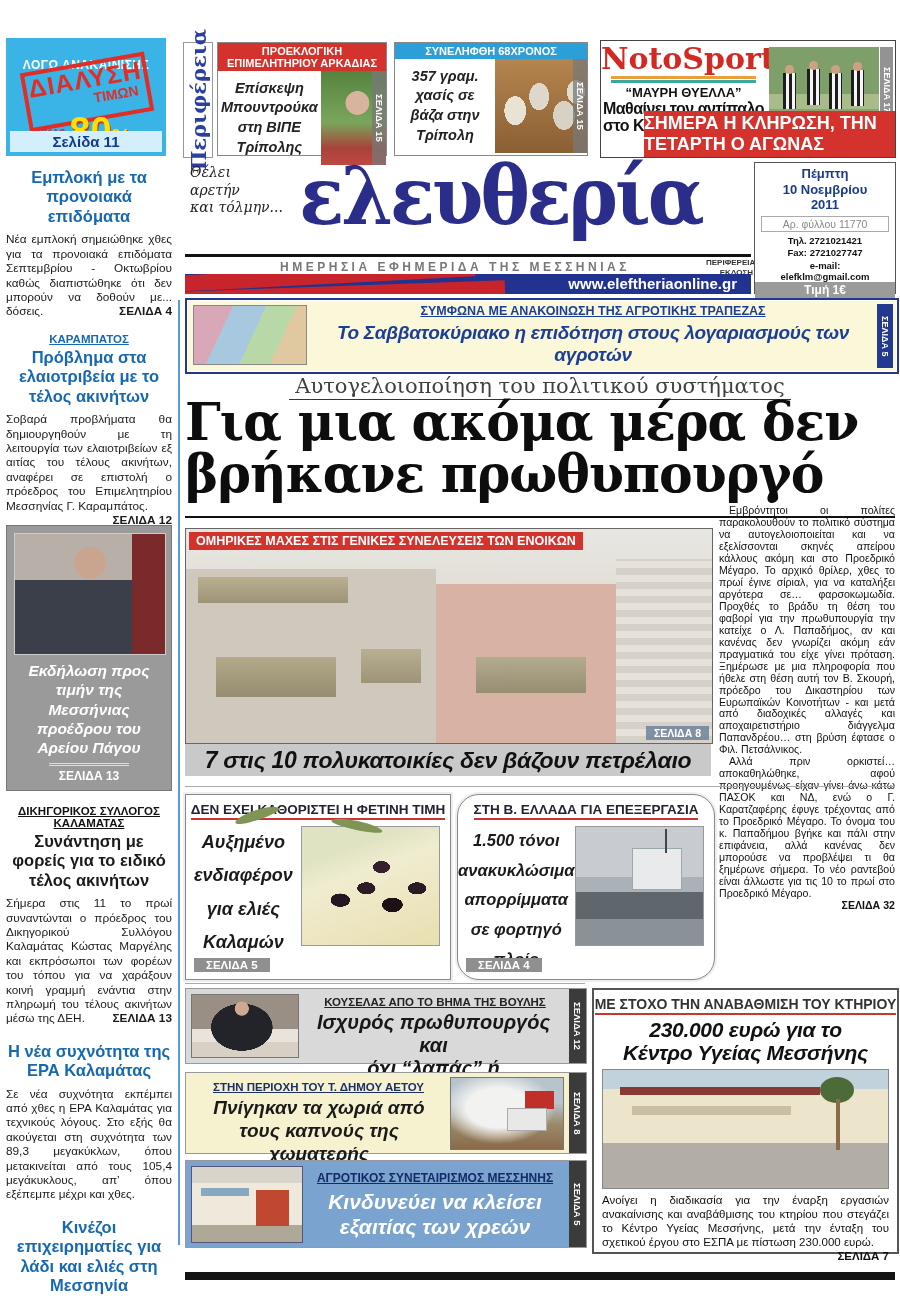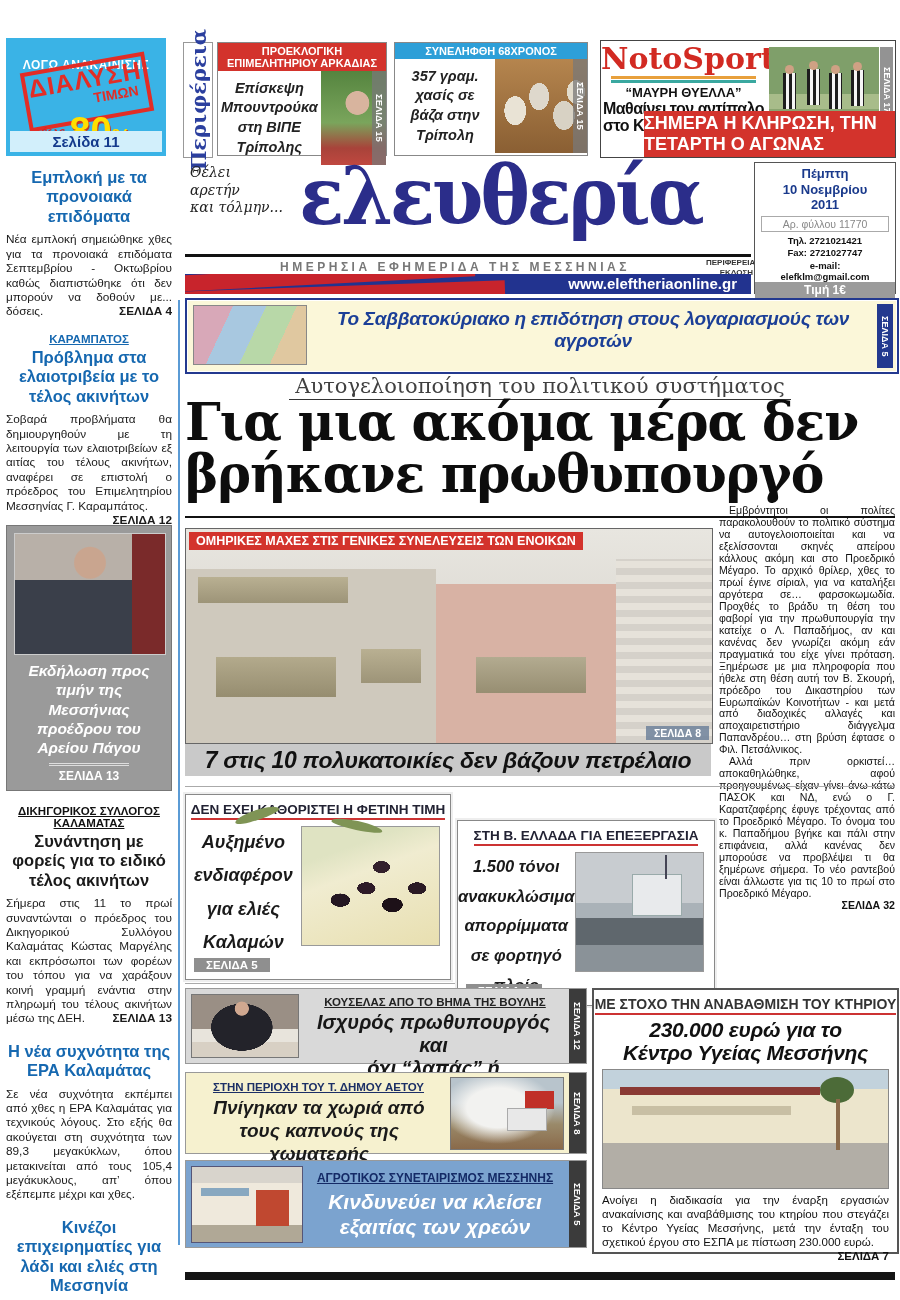--- a/index.html
+++ b/index.html
@@ -328,20 +328,21 @@
     <div class="info-email">
       <div>e-mail:</div>
       <div>elefklm@gmail.com</div>
     </div>
     <div class="info-price">Τιμή 1€</div>
   </div>
 
   <div class="abs agro">
     <div class="agro-img ph-euro"></div>
     <div class="agro-center">
+      <div class="agro-kicker">ΣΥΜΦΩΝΑ ΜΕ ΑΝΑΚΟΙΝΩΣΗ ΤΗΣ ΑΓΡΟΤΙΚΗΣ ΤΡΑΠΕΖΑΣ</div>
       <div class="agro-headline">Το Σαββατοκύριακο η επιδότηση στους λογαριασμούς των αγροτών</div>
     </div>
     <div class="agro-badge vtext">ΣΕΛΙΔΑ 5</div>
   </div>
 
   <div class="abs lead-kicker-wrap">
     <span class="lead-kicker">Αυτογελοιοποίηση του πολιτικού συστήματος</span>
   </div>
   <div class="abs headline">
     <div>Για μια ακόμα μέρα δεν</div>
@@ -380,21 +381,21 @@
     <div class="midbox-row">
       <div class="midbox-text">Αυξημένο ενδιαφέρον για ελιές Καλαμών</div>
       <div class="midbox-photo ph-olives">
         <div class="leaf" style="left:18%;top:8%;width:46px;height:10px;transform:rotate(-18deg);"></div>
         <div class="leaf" style="left:55%;top:14%;width:52px;height:9px;transform:rotate(12deg);"></div>
       </div>
     </div>
     <div class="midbox-badge">ΣΕΛΙΔΑ 5</div>
   </div>
 
-  <div class="abs midbox" style="left:457px;top:820px;width:256px;height:184px;">
+  <div class="abs midbox" style="left:457px;top:794px;width:256px;height:184px;border-radius:22px;">
     <div class="midbox-hdr">
       <span>ΣΤΗ Β. ΕΛΛΑΔΑ ΓΙΑ ΕΠΕΞΕΡΓΑΣΙΑ</span>
     </div>
     <div class="midbox-row">
       <div class="midbox-text" style="font-size:16.5px;line-height:1.8;">1.500 τόνοι ανακυκλώσιμα απορρίμματα σε φορτηγό πλοίο</div>
       <div class="midbox-photo ph-ship" style="position:relative;">
         <div class="ship-house"></div>
         <div class="ship-mast"></div>
       </div>
     </div>

